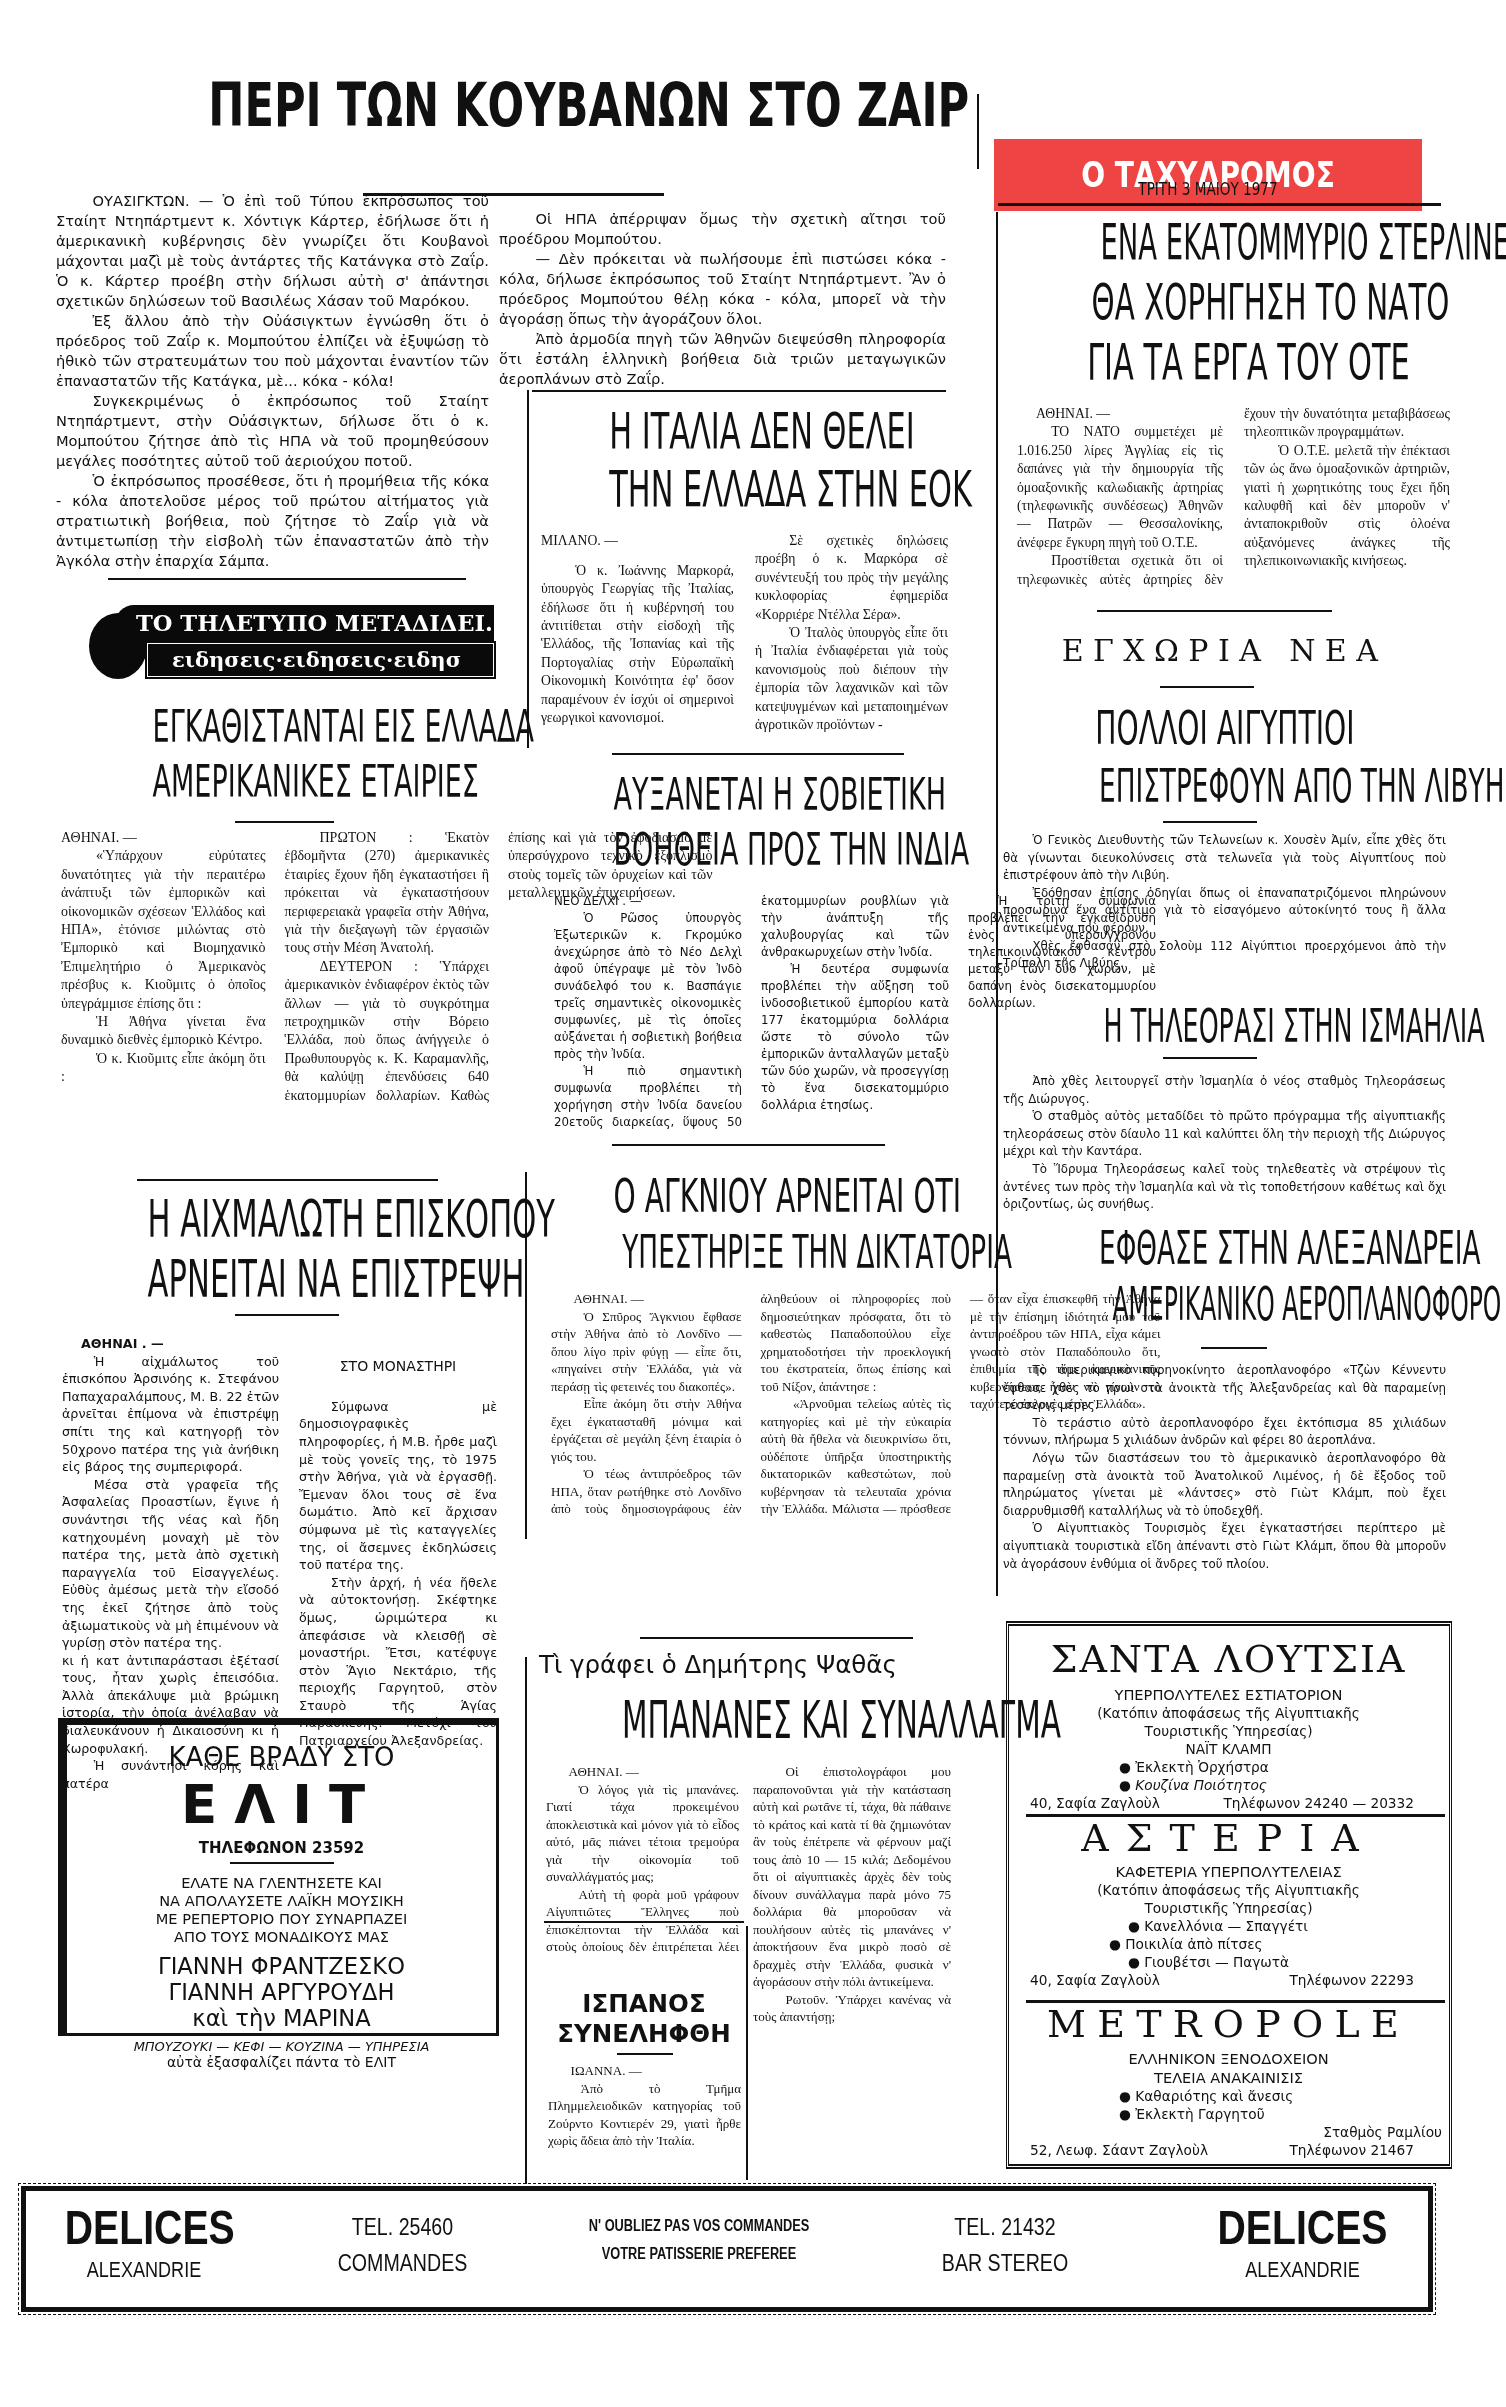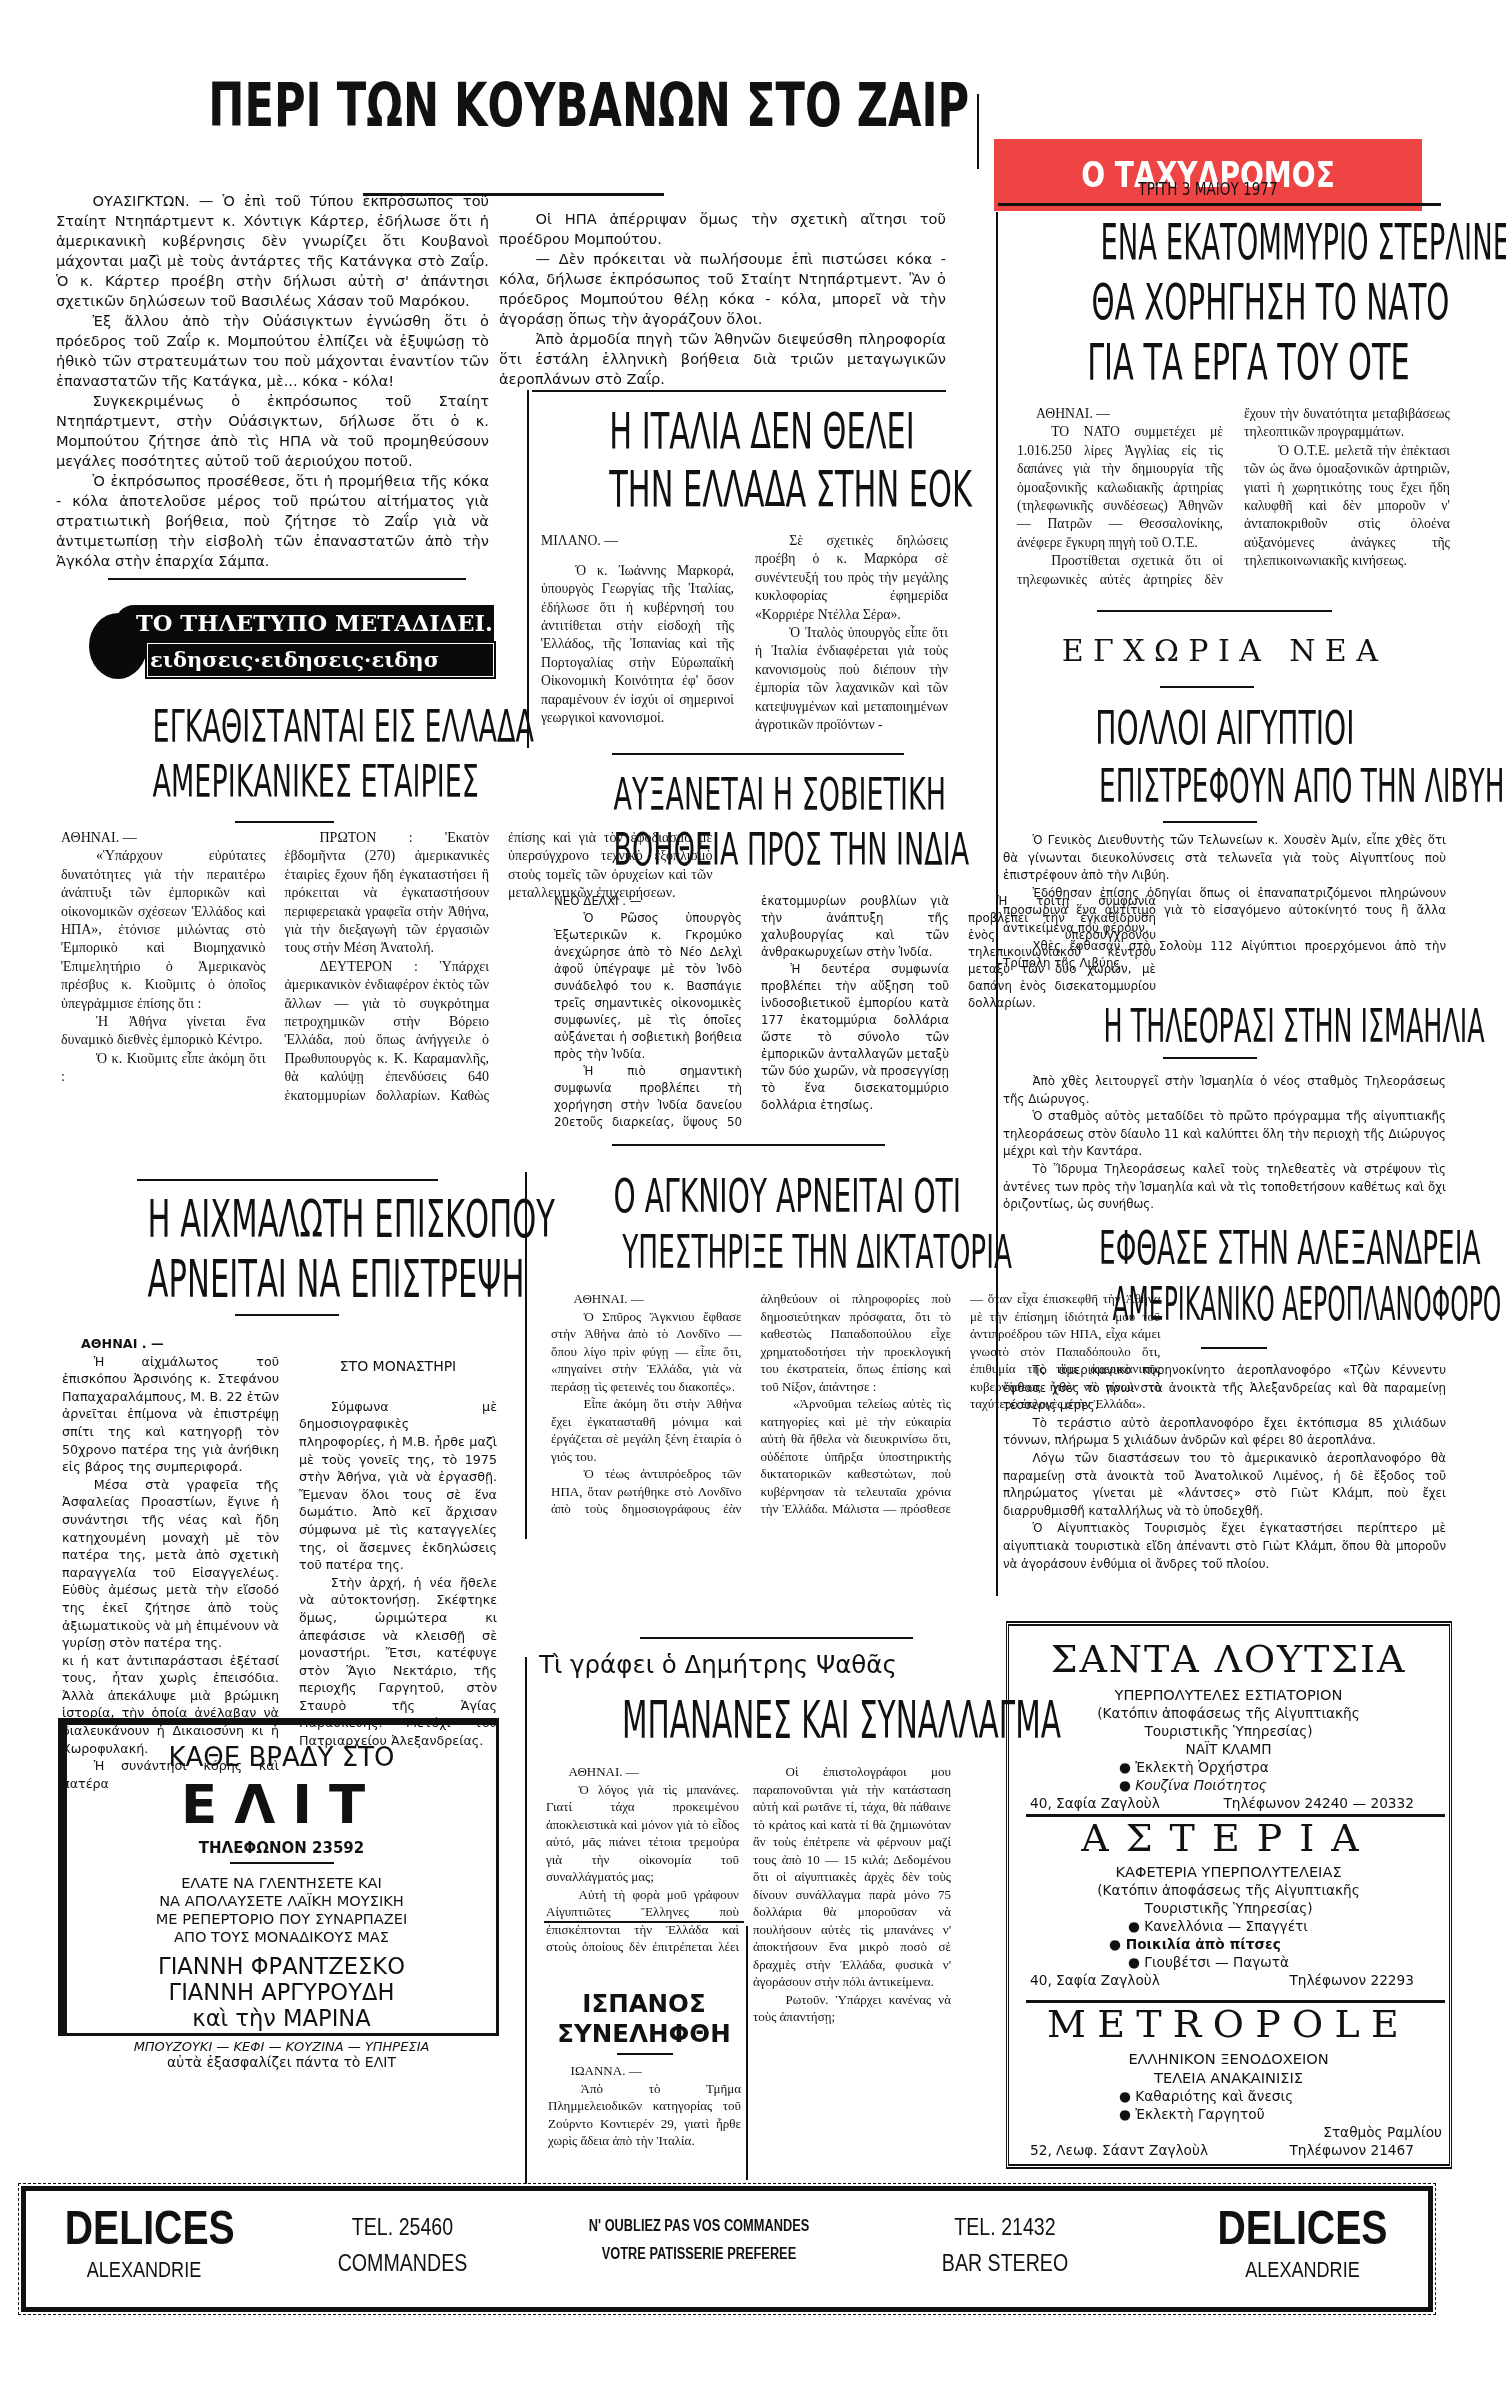--- a/index.html
+++ b/index.html
@@ -50,21 +50,21 @@
   <p class="indent">— Δὲν πρόκειται νὰ πωλήσουμε ἐπὶ πιστώσει κόκα - κόλα, δήλωσε ἐκπρόσωπος τοῦ Σταίητ Ντηπάρτμεντ. Ἂν ὁ πρόεδρος Μομπούτου θέλῃ κόκα - κόλα, μπορεῖ νὰ τὴν ἀγοράσῃ ὅπως τὴν ἀγοράζουν ὅλοι.</p>
   <p class="indent">Ἀπὸ ἁρμοδία πηγὴ τῶν Ἀθηνῶν διεψεύσθη πληροφορία ὅτι ἐστάλη ἑλληνικὴ βοήθεια διὰ τριῶν μεταγωγικῶν ἀεροπλάνων στὸ Ζαΐρ.</p>
 </div>
 <div class="rule" style="left:108px; top:578px; width:358px;"></div>
 <div class="rule" style="left:532px; top:390px; width:414px;"></div>
 <div class="vrule" style="left:527px; top:390px; height:358px;"></div>
 
 <div class="abs" style="left:89px; top:605px; width:405px; height:77px;">
   <div class="abs" style="left:0; top:7.5px; width:58px; height:66px; background:#0a0a0a; border-radius:50%;"></div>
   <div class="abs" style="left:26px; top:0; width:379px; height:36px; background:#0a0a0a; border-radius:19px 0 0 0; color:#fff; font-family:'DejaVu Serif', serif; font-weight:bold; font-size:22.6px; line-height:36px; padding-left:21px; white-space:nowrap; overflow:hidden;">ΤΟ ΤΗΛΕΤΥΠΟ ΜΕΤΑΔΙΔΕΙ...</div>
-  <div class="abs" style="left:58px; top:38px; width:347px; height:34px; background:#0a0a0a; color:#fff; font-family:'DejaVu Serif', serif; font-weight:bold; font-size:21px; line-height:32px; padding-left:2px; white-space:nowrap; overflow:hidden; border:1.9px solid #fff; outline:2.8px solid #0a0a0a;">ειδησεις·ειδησεις·ειδησ</div>
+  <div class="abs" style="left:58px; top:38px; width:347px; height:34px; background:#0a0a0a; color:#fff; font-family:'DejaVu Serif', serif; font-weight:bold; font-size:21px; line-height:32px; padding-left:24px; white-space:nowrap; overflow:hidden; border:1.9px solid #fff; outline:2.8px solid #0a0a0a;">ειδησεις·ειδησεις·ειδησ</div>
 </div>
 
 <div class="abs hl" style="left:66px; top:704px; width:433px;">
   <div style="font-size:45px; height:55px;">
       <span class="head-cond" style="transform:scaleX(0.6); font-weight:normal;">ΕΓΚΑΘΙΣΤΑΝΤΑΙ ΕΙΣ ΕΛΛΑΔΑ</span>
     </div>
   <div style="font-size:45px; height:55px;">
       <span class="head-cond" style="transform:scaleX(0.6); font-weight:normal;">ΑΜΕΡΙΚΑΝΙΚΕΣ ΕΤΑΙΡΙΕΣ</span>
     </div>
 </div>
@@ -286,21 +286,21 @@
 </div>
 <div class="rule" style="left:1026px; top:1814px; width:419px; height:2.8px;"></div>
 
 <div class="abs center" style="left:1015px; top:1817px; width:427px; font-family:'DejaVu Sans', sans-serif;">
   <div style="font-family:'DejaVu Serif', serif; font-size:38px; line-height:43px; letter-spacing:17px;">ΑΣΤΕΡΙΑ</div>
   <div style="font-size:14.6px; line-height:19px; margin-top:1.9px;">ΚΑΦΕΤΕΡΙΑ ΥΠΕΡΠΟΛΥΤΕΛΕΙΑΣ</div>
   <div style="font-size:13.7px; line-height:18px;">(Κατόπιν ἀποφάσεως τῆς Αἰγυπτιακῆς</div>
   <div style="font-size:13.7px; line-height:18px;">Τουριστικῆς Ὑπηρεσίας)</div>
   <div style="text-align:left; padding-left:113px; font-size:13.7px; line-height:18px;">
     <div class="bullet">Κανελλόνια — Σπαγγέτι</div>
-    <div class="bullet" style="margin-left:-19px;font-weight:bold;">Ποικιλία ἀπὸ πίτσες</div>
+    <div class="bullet" style="margin-left:-19px;">Ποικιλία ἀπὸ πίτσες</div>
     <div class="bullet">Γιουβέτσι — Παγωτὰ</div>
   </div>
   <div style="display:flex; justify-content:space-between; padding:0 28px 0 15px; font-size:13.7px; line-height:19px;">
     <span>40, Σαφία Ζαγλοὺλ</span>
     <span>Τηλέφωνον 22293</span>
   </div>
 </div>
 <div class="rule" style="left:1026px; top:2000px; width:419px; height:2.8px;"></div>
 
 <div class="abs center" style="left:1015px; top:2002px; width:427px; font-family:'DejaVu Sans', sans-serif;">

